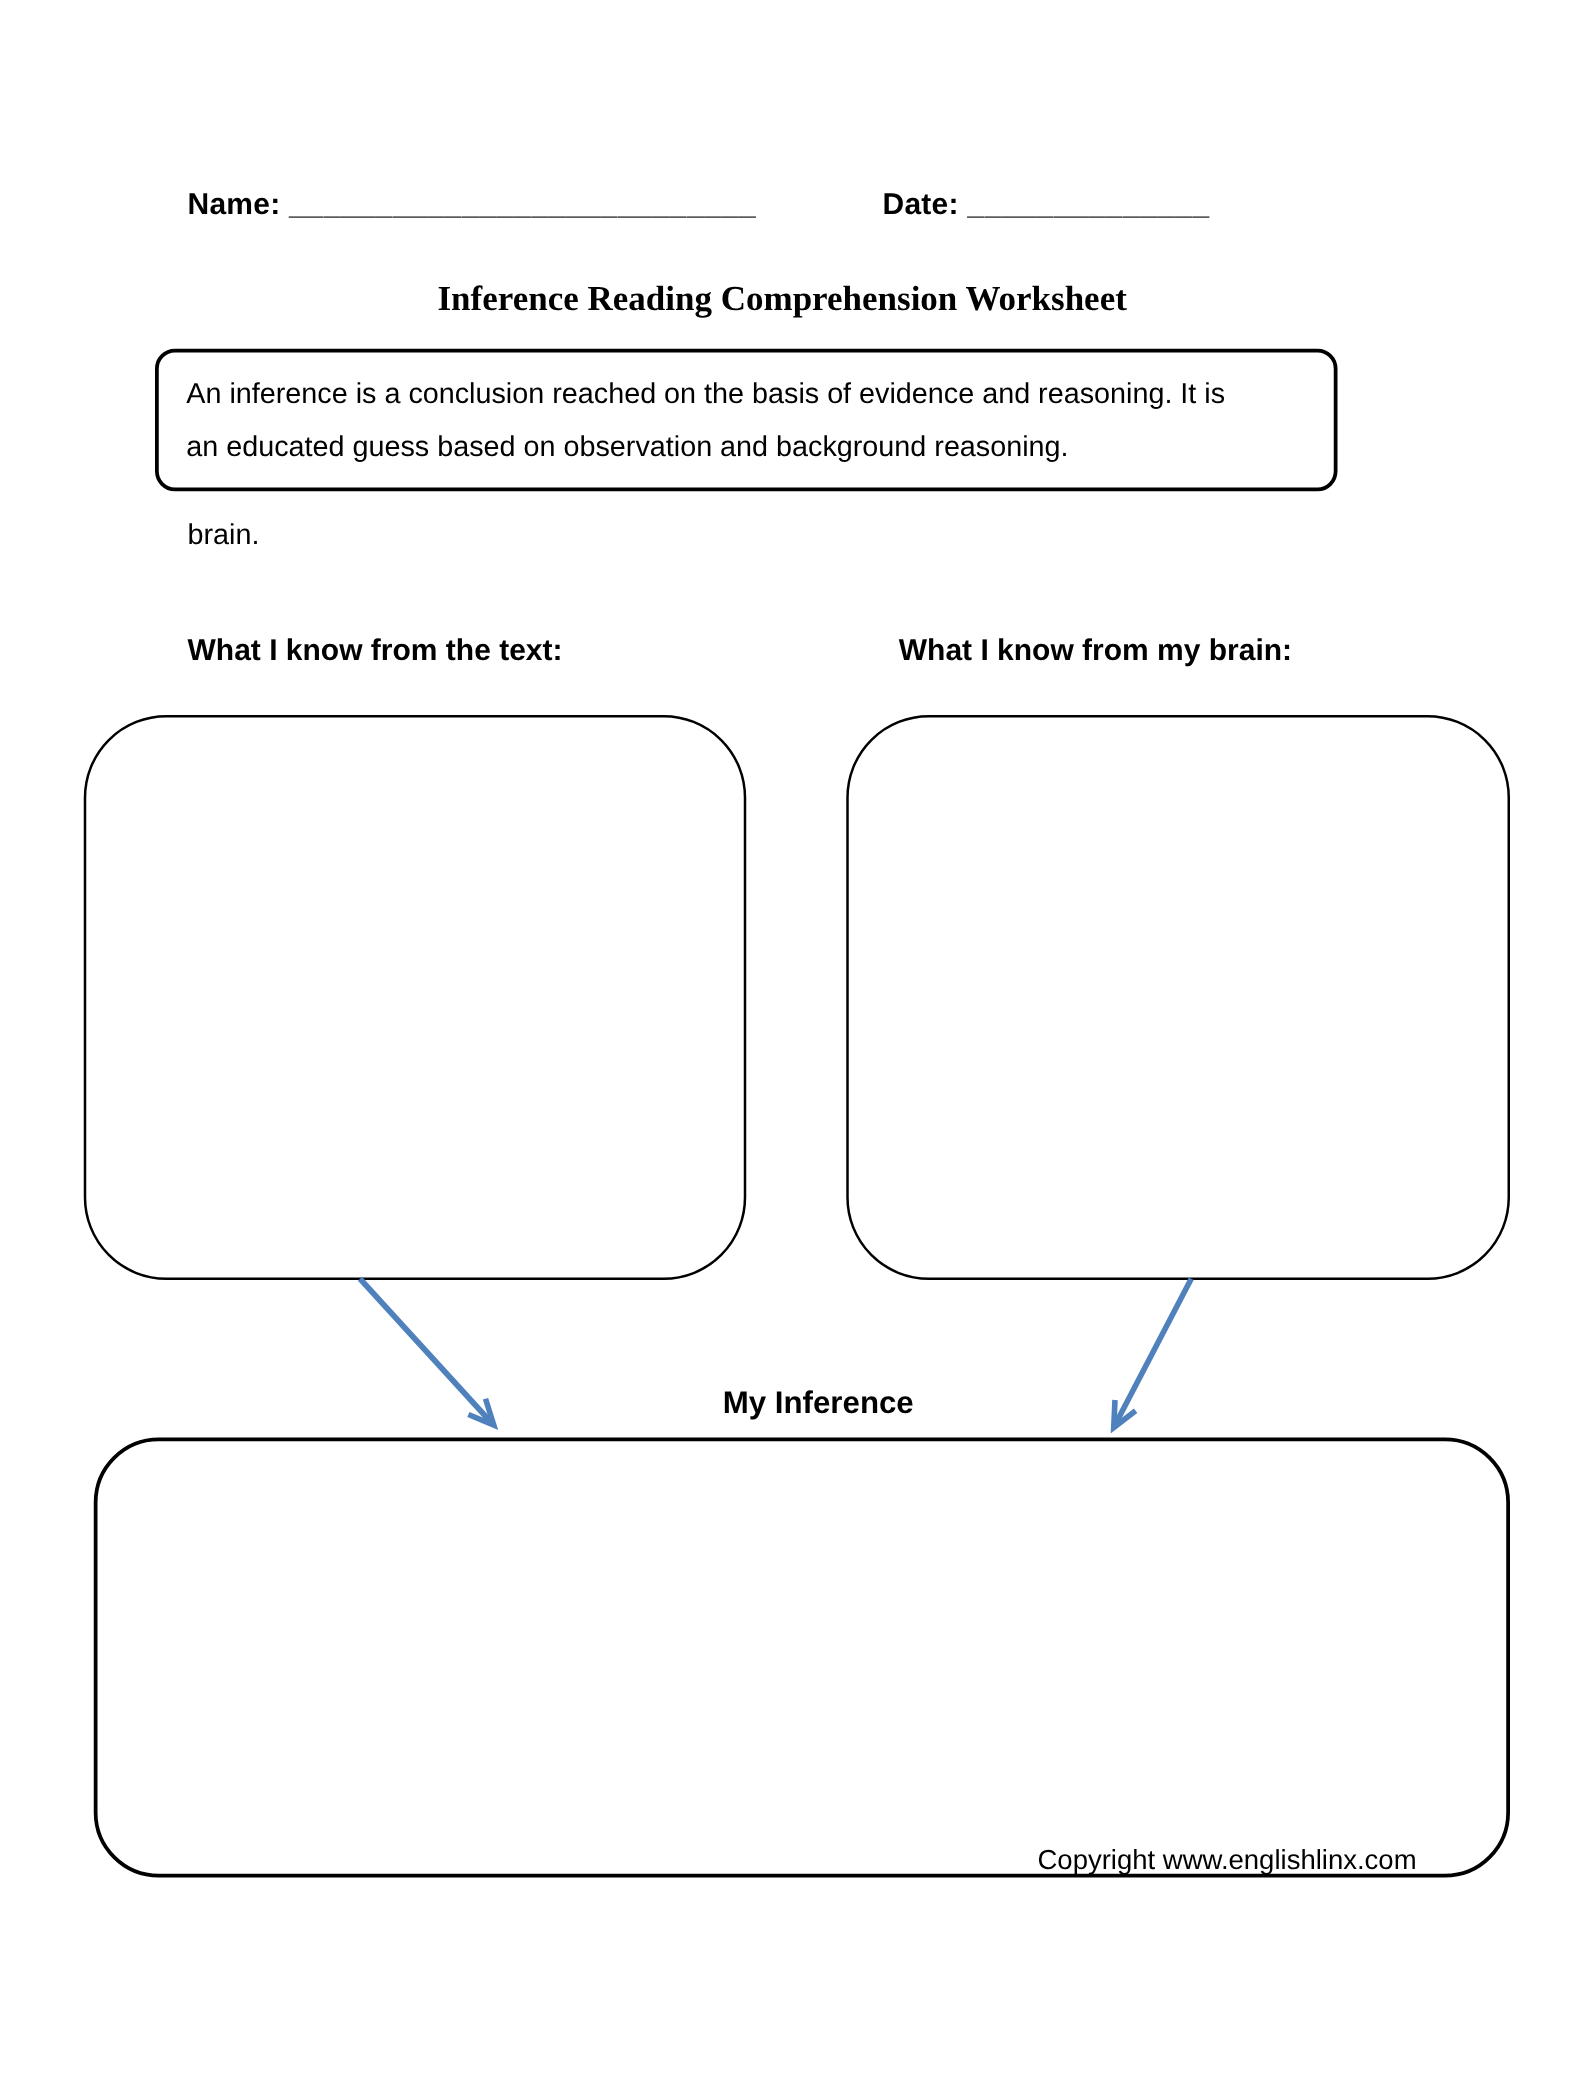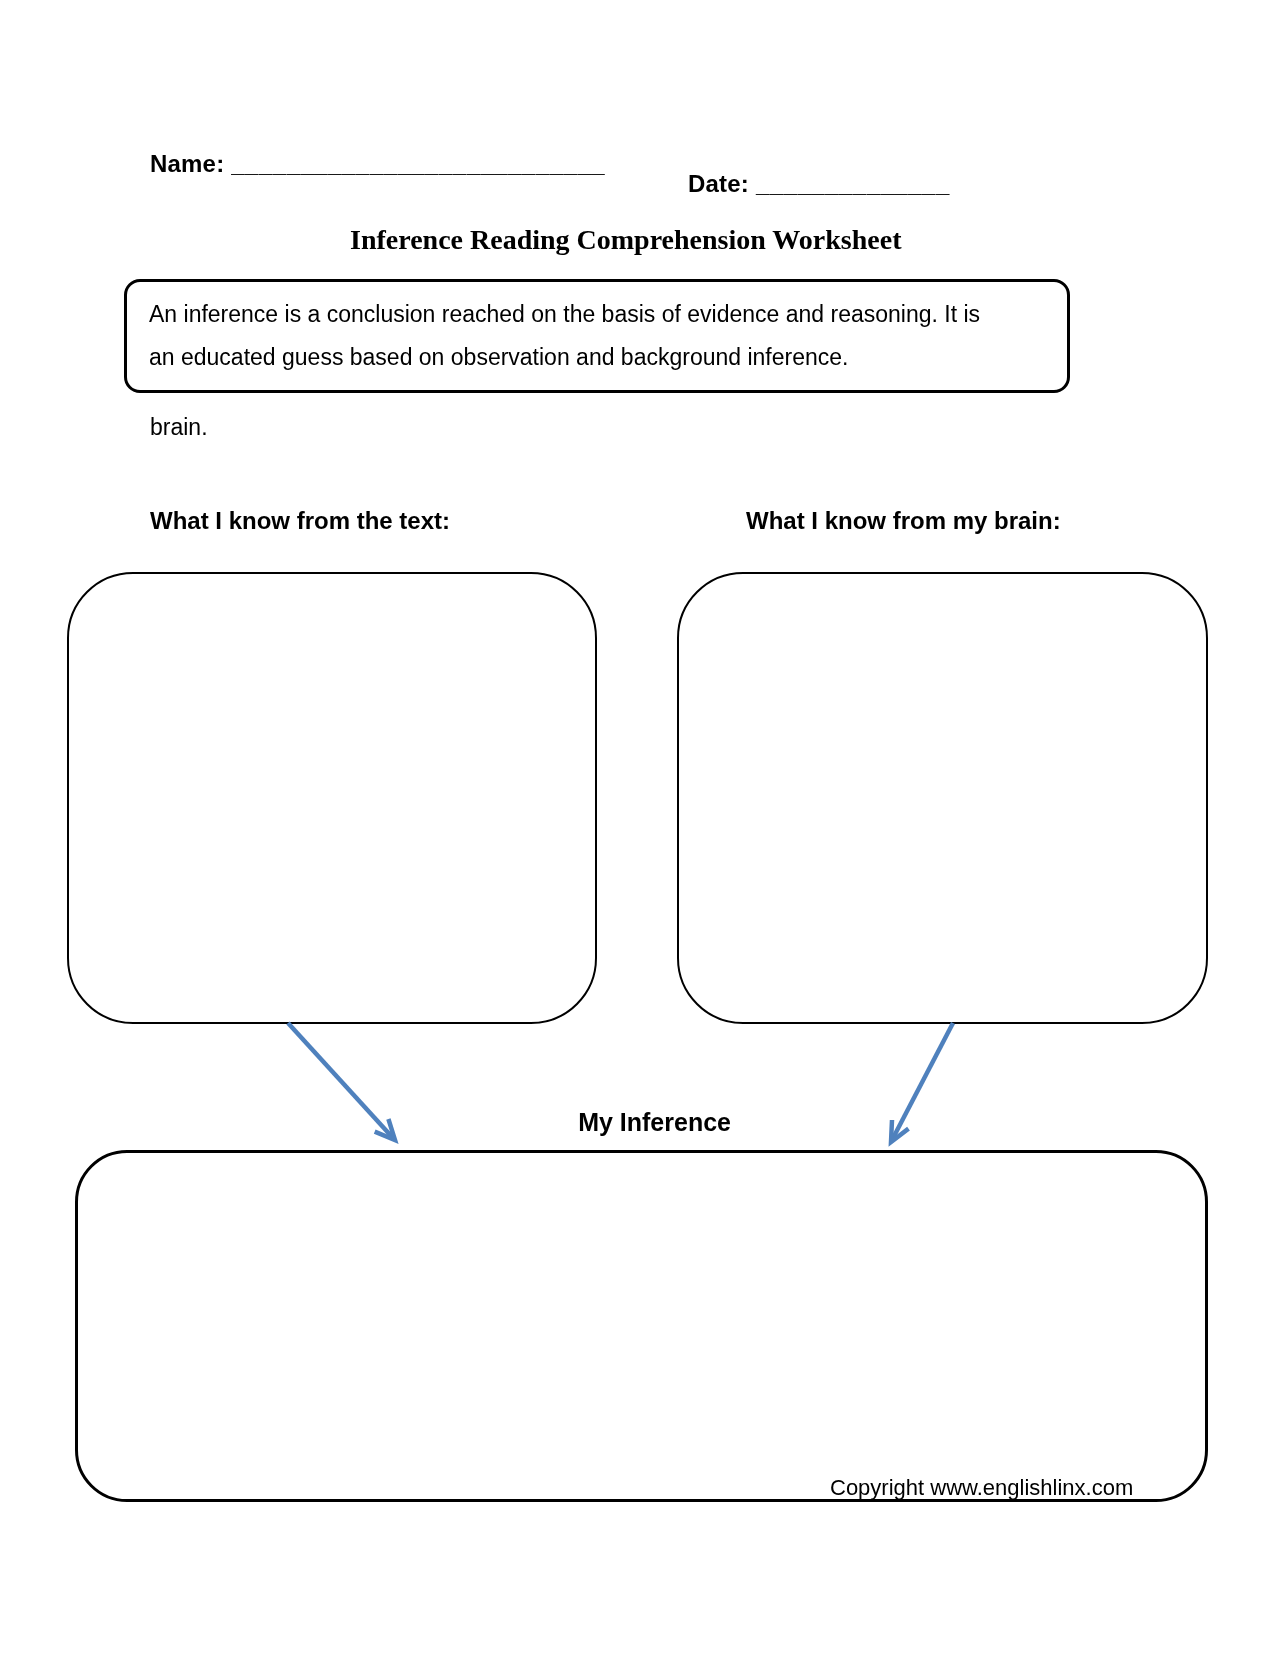--- a/index.html
+++ b/index.html
@@ -70,38 +70,38 @@
 </style>
 </head>
 <body>
 
 <div id="page">
 
   <div class="abs field-row" style="left:150px; top:150px;">
     <span>Name:</span>
     <span class="blank">___________________________</span>
   </div>
-  <div class="abs field-row" style="left:688px; top:150px;margin-top:20px;">
+  <div class="abs field-row" style="left:706px; top:150px;">
     <span>Date:</span>
     <span class="blank">______________</span>
   </div>
 
   <div id="worksheet-title" class="abs" style="left:350px; top:212px;">Inference Reading Comprehension Worksheet</div>
 
   <div id="definition-box" class="abs">
     <div class="def-line">An inference is a conclusion reached on the basis of evidence and reasoning. It is</div>
-    <div class="def-line">an educated guess based on observation and background inference.</div>
+    <div class="def-line">an educated guess based on observation and background reasoning.</div>
   </div>
 
   <div id="directions" class="abs">
     <div>brain.</div>
   </div>
 
   <div class="abs col-label" style="left:150px; top:507px;">What I know from the text:</div>
-  <div class="abs col-label" style="left:746px; top:507px;">What I know from my brain:</div>
+  <div class="abs col-label" style="left:719px; top:507px;">What I know from my brain:</div>
 
   <div id="text-knowledge-box" class="abs org-box"></div>
   <div id="brain-knowledge-box" class="abs org-box"></div>
 
   <svg id="arrow-layer" class="abs" viewBox="0 0 1275 1662" xmlns="http://www.w3.org/2000/svg">
     <g>
       <line class="arrow-stroke" x1="288" y1="1023" x2="393" y2="1138" stroke="#4F81BD" stroke-width="4.5"></line>
       <polyline class="arrow-stroke" points="388.4,1119 395,1140 374.7,1131.6" fill="none" stroke="#4F81BD" stroke-width="4.5" stroke-linejoin="miter"></polyline>
     </g>
     <g>

